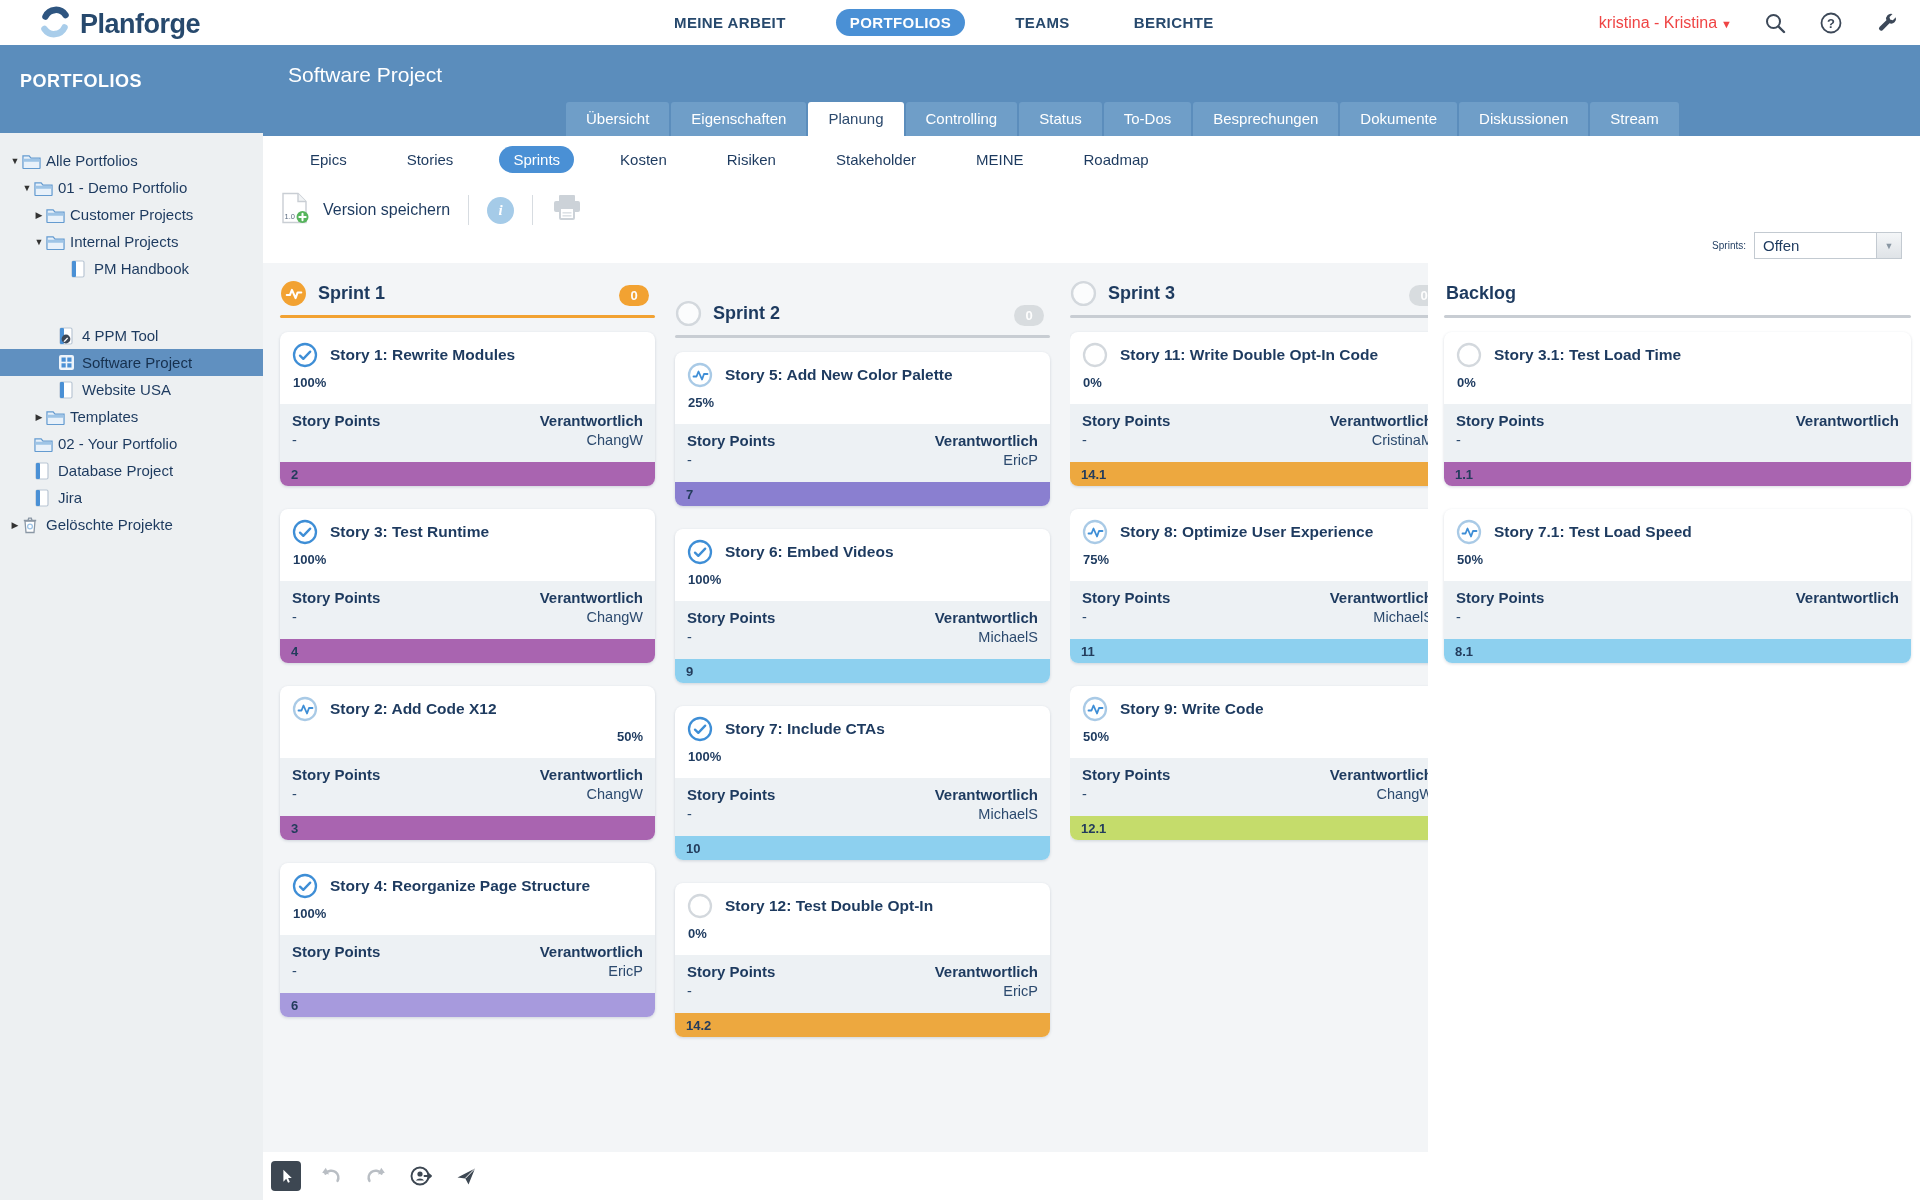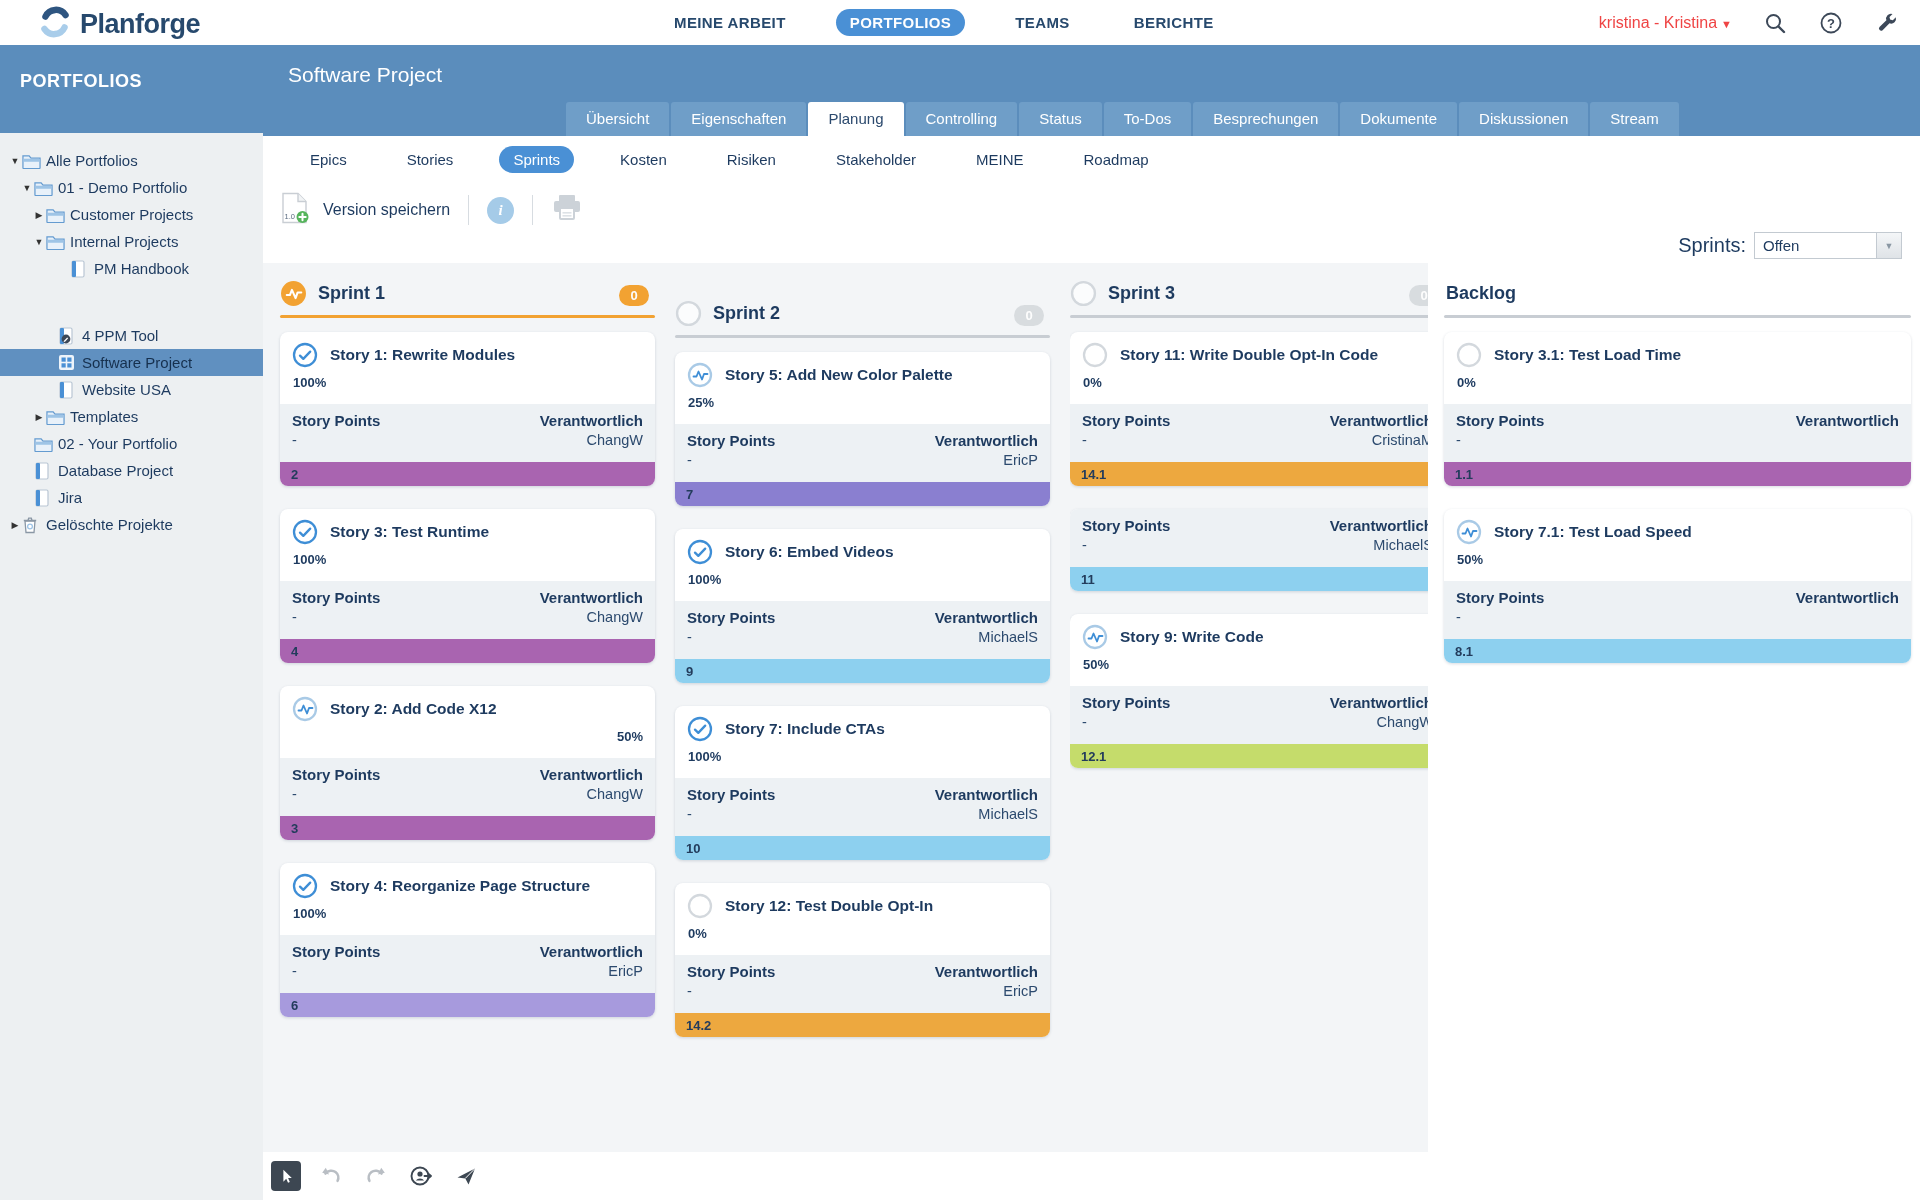--- a/index.html
+++ b/index.html
@@ -33,21 +33,21 @@
 
   
   .toolrow { position:absolute; left:263px; top:182px; right:0; height:81px; background:#fff; }
   .toolrow-inner { display:flex; align-items:center; gap:18px; padding:10px 0 0 18px; }
   .verbtn { display:flex; align-items:center; gap:14px; cursor:pointer; }
   .verbtn-label { font-size:16px; color:#1d3a5f; }
   .sep { width:1px; height:30px; background:#d7dce1; }
   .info-btn { width:27px; height:27px; border-radius:50%; background:#a5cbe8; color:#fff; display:flex; align-items:center; justify-content:center; font-size:15px; font-weight:bold; font-family:"Liberation Serif", serif; font-style:italic; cursor:pointer; }
   .print-btn { cursor:pointer; }
   .filter { position:absolute; right:18px; top:50px; display:flex; align-items:center; gap:8px; }
-  .filter-label { font-size:20px; color:#1d3a5f; }
+  .filter-label { font-size:10px; color:#1d3a5f; }
   .filter-box { width:148px; height:27px; border:1px solid #c3cad1; background:#fff; display:flex; align-items:center; position:relative; cursor:pointer; }
   .filter-value { font-size:15px; color:#1d3a5f; padding-left:8px; }
   .filter-arrow { position:absolute; right:0; top:0; bottom:0; width:25px; border-left:1px solid #c3cad1; background:linear-gradient(#f4f6f8,#dfe3e7); display:flex; align-items:center; justify-content:center; font-size:9px; color:#8a97a3; }
 
   
   .sidebar { position:absolute; left:0; top:45px; width:263px; bottom:0; background:#edf0f2; z-index:10; }
   .side-head { height:88px; background:#5b8dbc; color:#fff; font-size:18px; font-weight:bold; letter-spacing:.5px; padding:26px 0 0 20px; }
   .tree { padding-top:14px; }
   .trow { height:27px; display:flex; align-items:center; font-size:15px; color:#1d3a5f; cursor:pointer; white-space:nowrap; }
   .trow.selected { background:#6090c0; color:#16304e; }
@@ -452,20 +452,32 @@
                   <span>Verantwortlich</span>
                 </div>
                 <div class="mid-values">
                   <span>-</span>
                   <span>CristinaM</span>
                 </div>
               </div>
               <div class="card-bar" style="background: rgb(237, 168, 63);">14.1</div>
             </div>
             <div class="card" style="width: 375px;">
+              <div class="card-top">
+                <div class="ctrow">
+                  <span style="display: inline-flex;">
+                    <svg width="26" height="26" viewBox="0 0 26 26">
+                      <circle cx="13" cy="13" r="11" fill="#fff" stroke="#a9cae6" stroke-width="2.3"></circle>
+                      <path d="M6.5 14.5 h3 l2-5 3.5 8 2-5.5 h3.5" stroke="#3e8ed6" stroke-width="1.8" fill="none" stroke-linecap="round" stroke-linejoin="round"></path>
+                    </svg>
+                  </span>
+                  <span class="ctitle">Story 8: Optimize User Experience</span>
+                </div>
+                <div class="cpct">75%</div>
+              </div>
               <div class="card-mid">
                 <div class="mid-labels">
                   <span>Story Points</span>
                   <span>Verantwortlich</span>
                 </div>
                 <div class="mid-values">
                   <span>-</span>
                   <span>MichaelS</span>
                 </div>
               </div>

